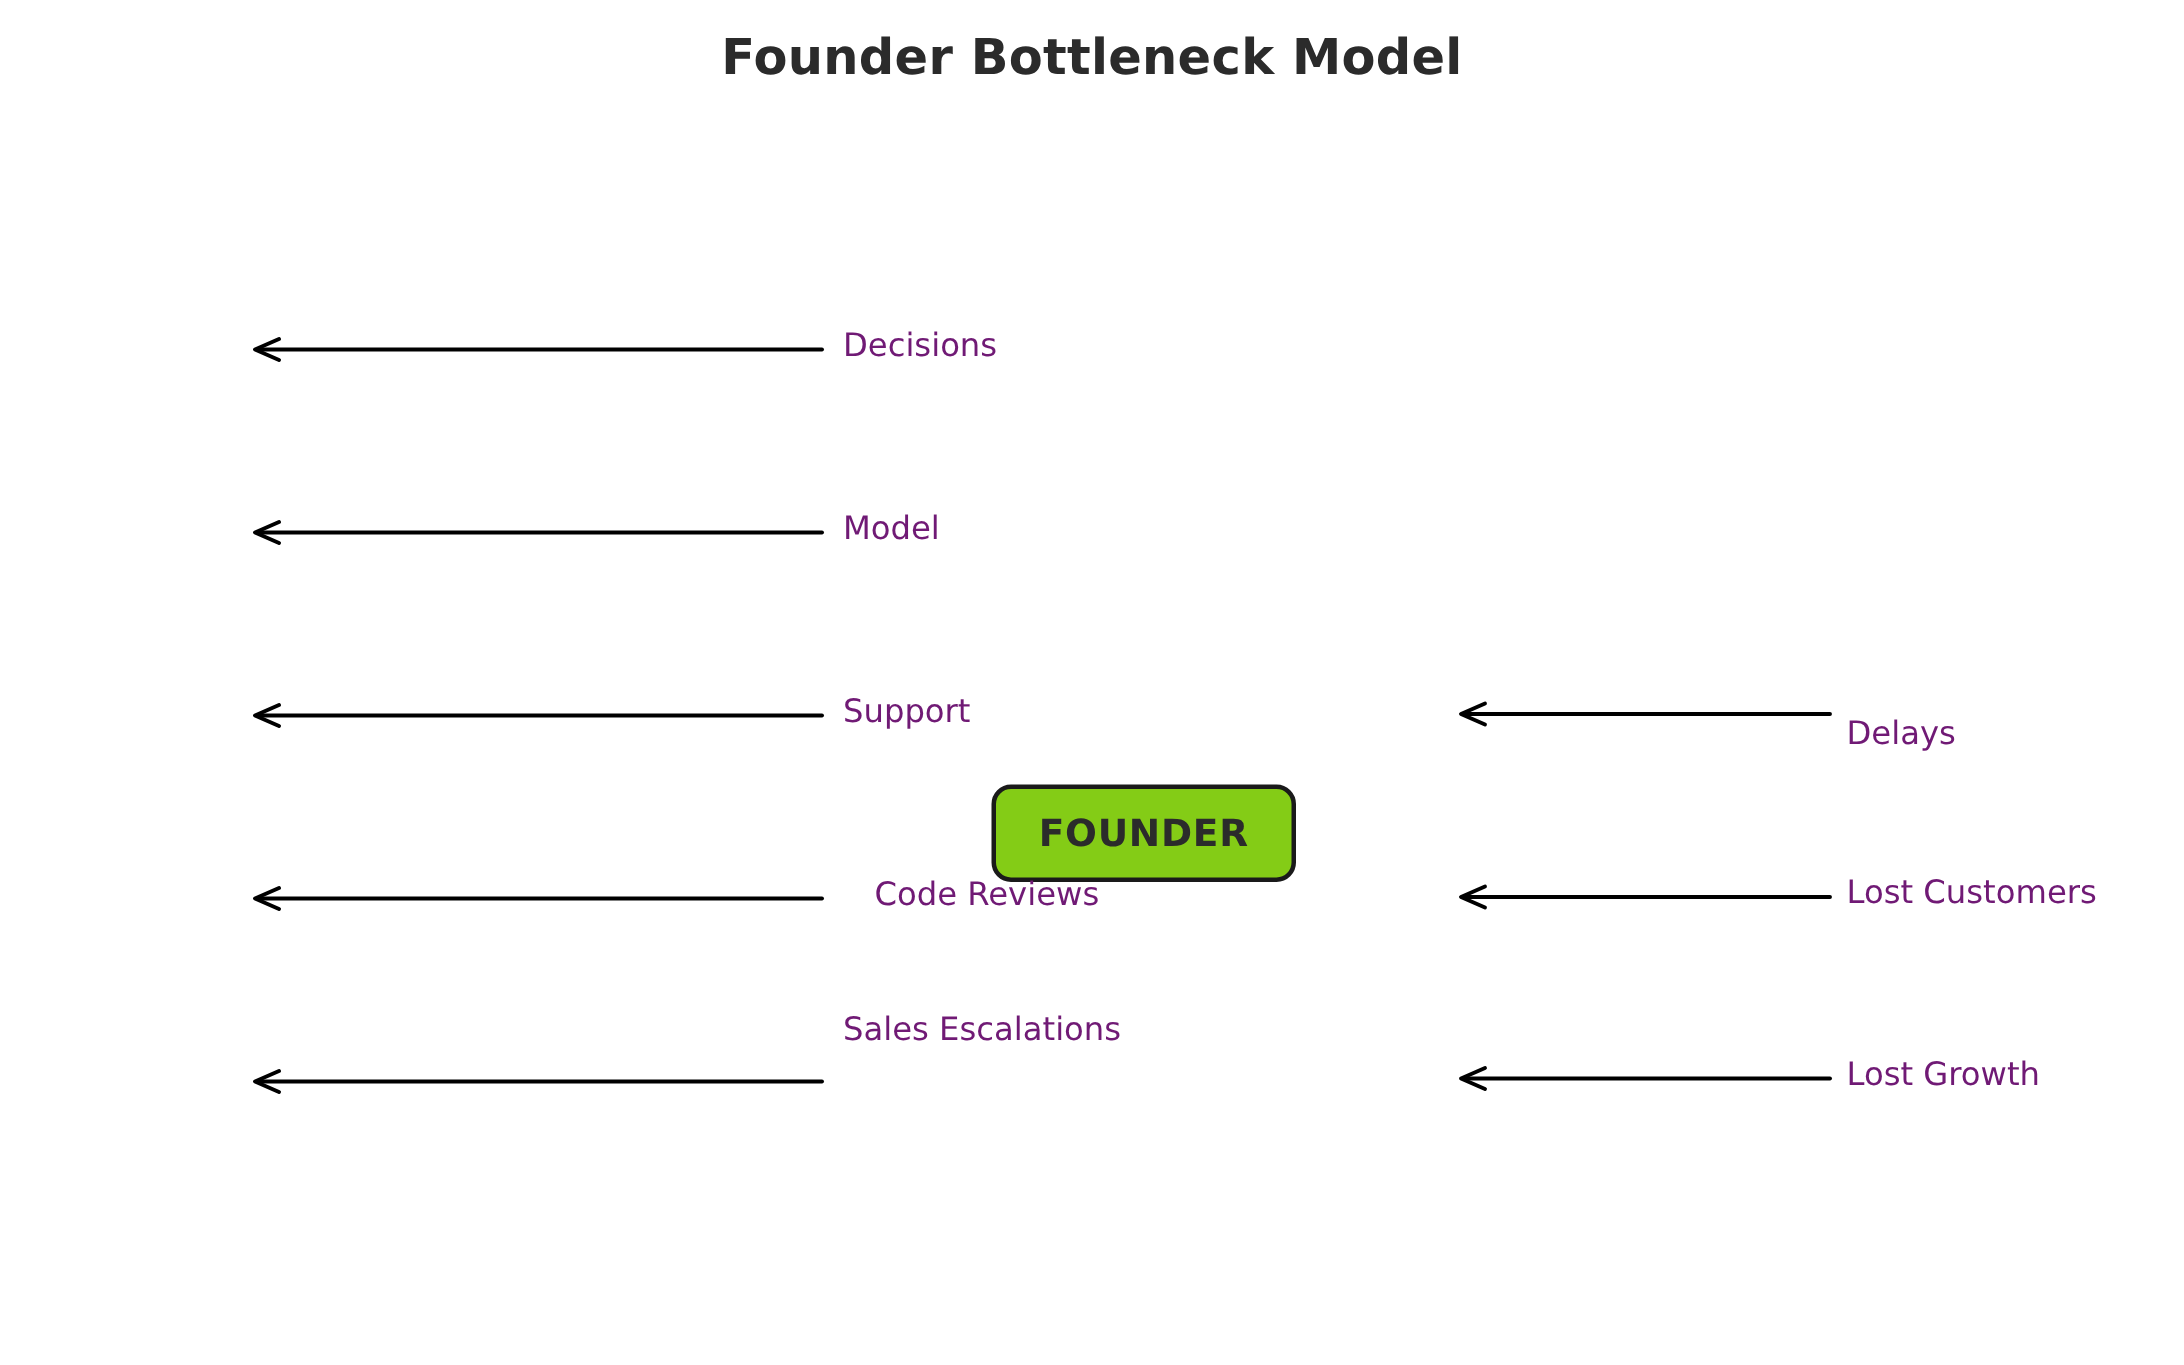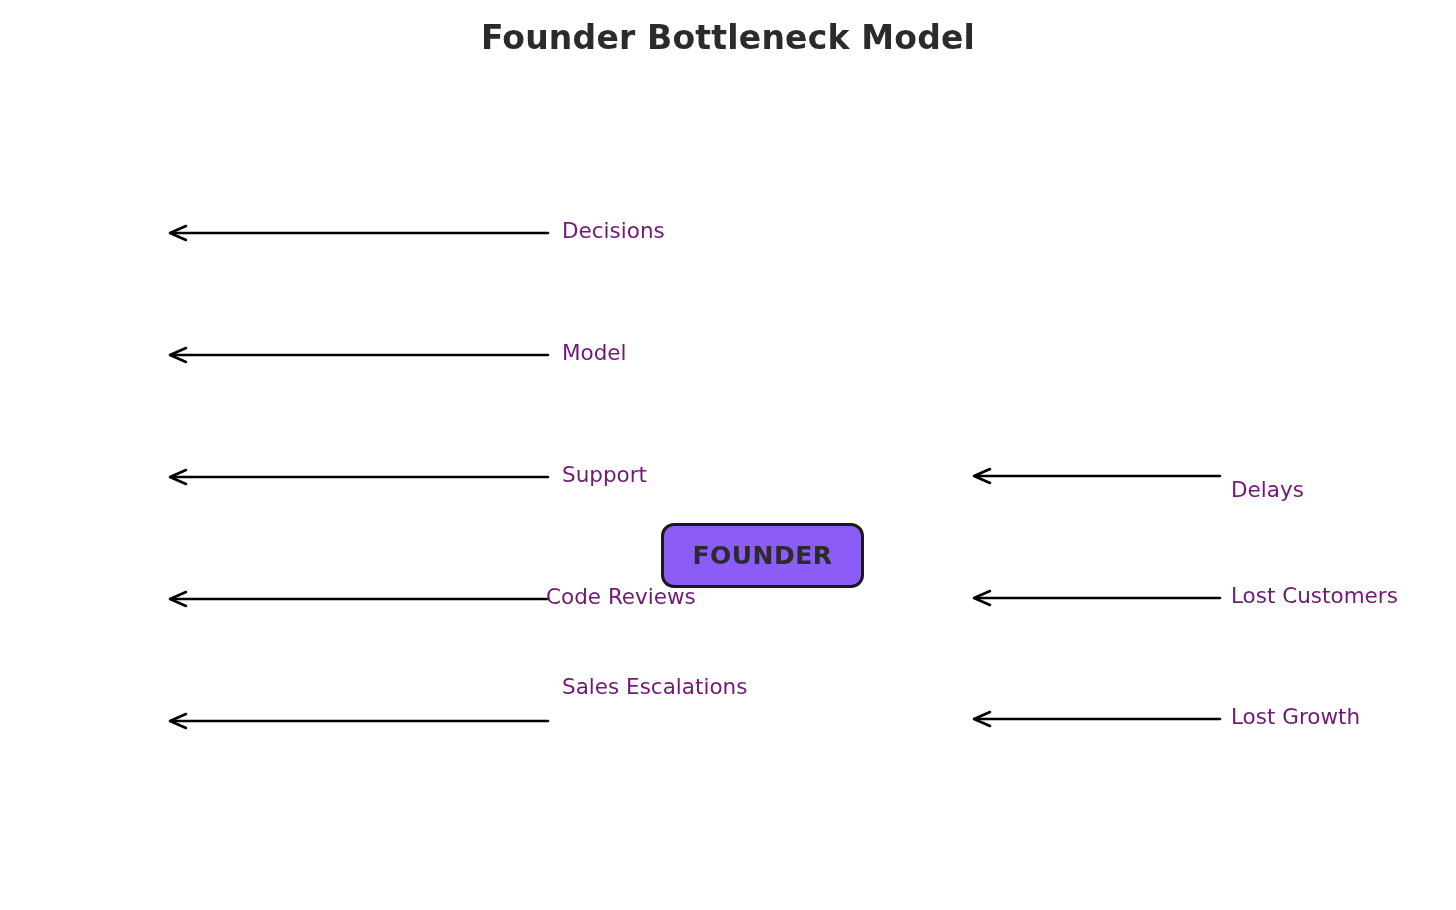--- a/index.html
+++ b/index.html
@@ -48,21 +48,21 @@
   }
   .flow-label.left-group { text-align: left; }
   .flow-label.right-group { text-align: left; }
   .founder-node {
     position: absolute;
     left: 661px;
     top: 523px;
     width: 203px;
     height: 65px;
     box-sizing: border-box;
-    background: #8b5cf6;
+    background: #84cc16;
     border: 3px solid #1a1a1a;
     border-radius: 13px;
     display: flex;
     align-items: center;
     justify-content: center;
     font-size: 25px;
     font-weight: bold;
     color: #2b2b2b;
     letter-spacing: 0.5px;
     font-family: "DejaVu Sans", "Liberation Sans", sans-serif;
@@ -117,20 +117,20 @@
     </g>
   </svg>
 
   <div class="founder-node">
     <span>FOUNDER</span>
   </div>
 
   <div class="flow-label left-group" style="left:562px; top:220px;">Decisions</div>
   <div class="flow-label left-group" style="left:562px; top:342px;">Model</div>
   <div class="flow-label left-group" style="left:562px; top:464px;text-align:center;">Support</div>
-  <div class="flow-label left-group overlay-text" style="left:546px; top:586px;">Code Reviews</div>
+  <div class="flow-label left-group overlay-text" style="left:583px; top:586px;">Code Reviews</div>
   <div class="flow-label left-group" style="left:562px; top:676px;">Sales Escalations</div>
 
   <div class="flow-label right-group" style="left:1231px; top:463px;margin-top:16px;">Delays</div>
   <div class="flow-label right-group" style="left:1231px; top:585px;">Lost Customers</div>
   <div class="flow-label right-group" style="left:1231px; top:706px;">Lost Growth</div>
 
 </div>
 
 </body></html>

